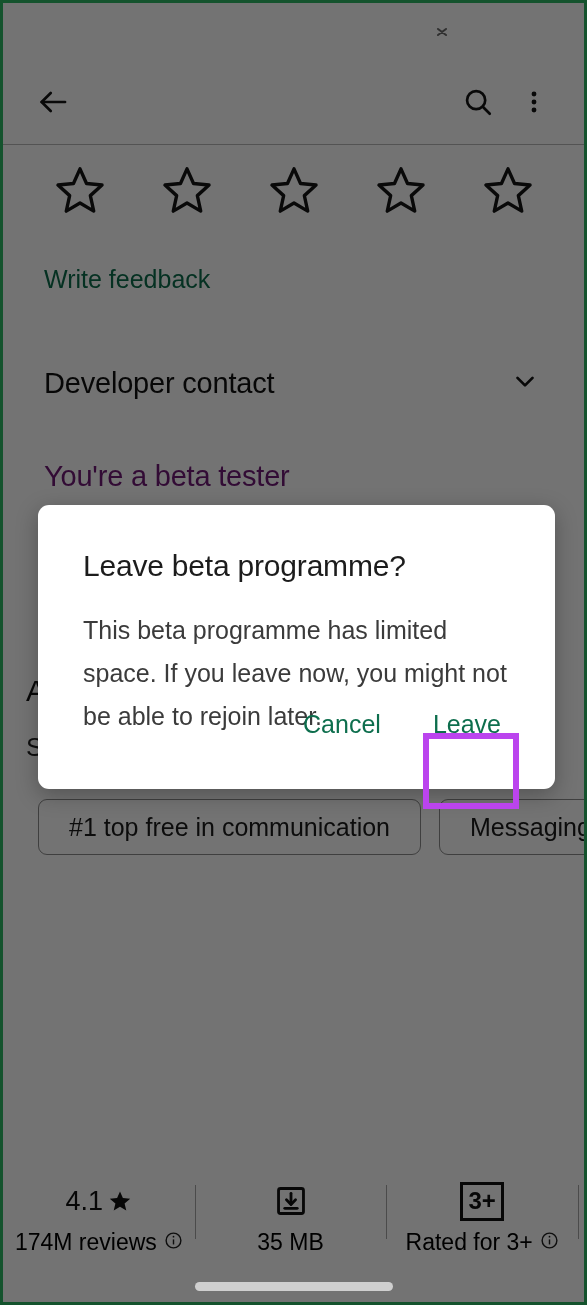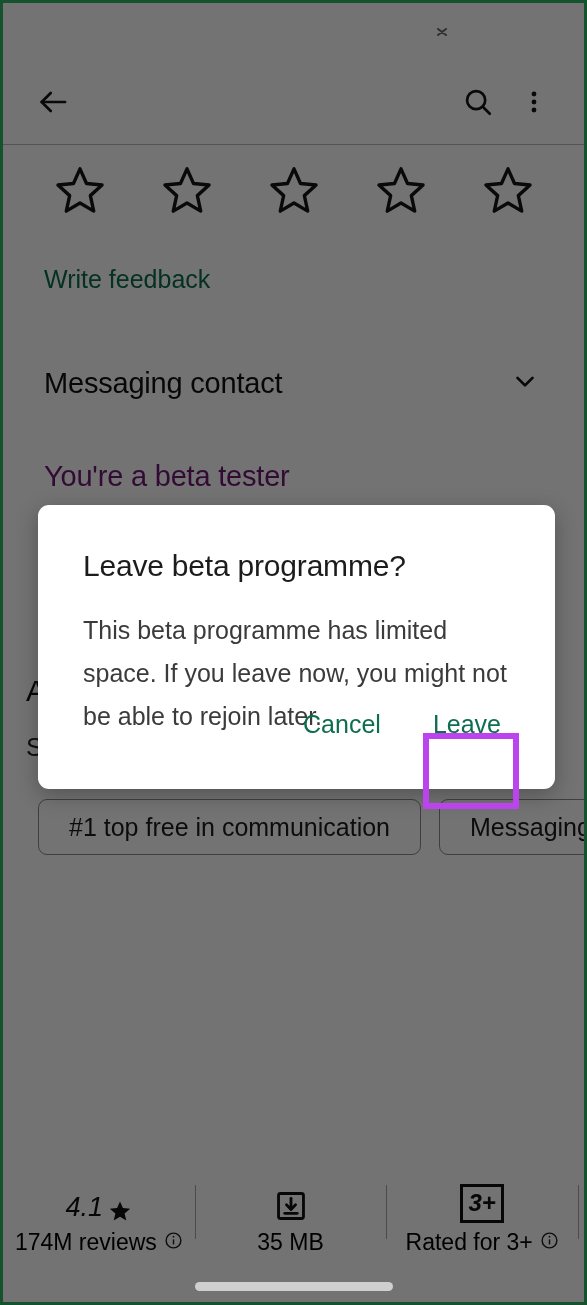--- a/index.html
+++ b/index.html
@@ -151,22 +151,22 @@
     position: relative;
   }
   .stat + .stat::before,
   .stat-edge::before {
     content: "";
     position: absolute; left: 0; top: 6px;
     width: 1px; height: 54px;
     background: rgba(0,0,0,0.35);
   }
   .stat-top {
-    height: 44px; display: flex; align-items: flex-end; justify-content: center;
-    font-size: 27px; color: #111111; font-weight: 400; font-style: italic;
+    height: 44px; display: flex; align-items: center; justify-content: center;
+    font-size: 27px; color: #111111; font-weight: 400;
   }
   .stat-bot {
     font-size: 23px; color: #000000;
     display: flex; align-items: center; gap: 7px;
     margin-top: 6px; white-space: nowrap;
   }
   .age-box {
     border: 3px solid #111111;
     font-size: 24px; font-weight: 700;
     line-height: 1;
@@ -255,21 +255,21 @@
         <span class="star-btn">
           <svg width="56" height="54" viewBox="0 0 24 24" fill="none" stroke="#151515" stroke-width="1.5" stroke-linejoin="round">
               <polygon points="12,2.6 14.9,9.1 21.8,9.8 16.6,14.5 18.1,21.4 12,17.8 5.9,21.4 7.4,14.5 2.2,9.8 9.1,9.1"></polygon>
             </svg>
         </span>
       </div>
 
       <a id="write-feedback" href="#" style="text-decoration:none">Write feedback</a>
 
       <div id="developer-contact-row">
-        <span class="dc-title">Messaging contact</span>
+        <span class="dc-title">Developer contact</span>
         <span class="dc-chev">
           <svg width="30" height="30" viewBox="0 0 24 24" fill="none" stroke="#151515" stroke-width="2.2" stroke-linecap="round" stroke-linejoin="round">
               <polyline points="6,9.5 12,15.5 18,9.5"></polyline>
             </svg>
         </span>
       </div>
 
       <div id="beta-tester-title">You're a beta tester</div>
       <div id="beta-body">app.</div>
 

